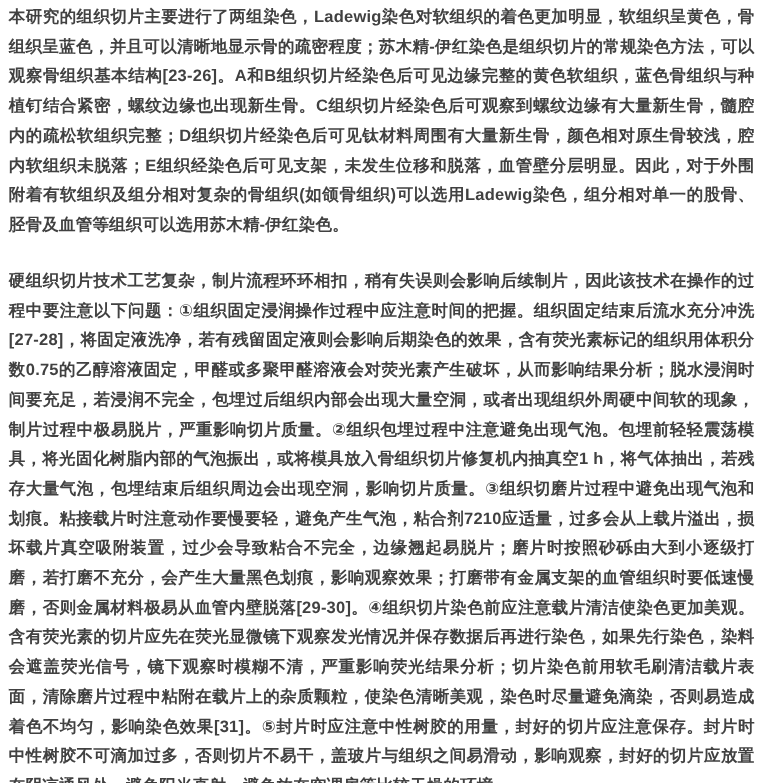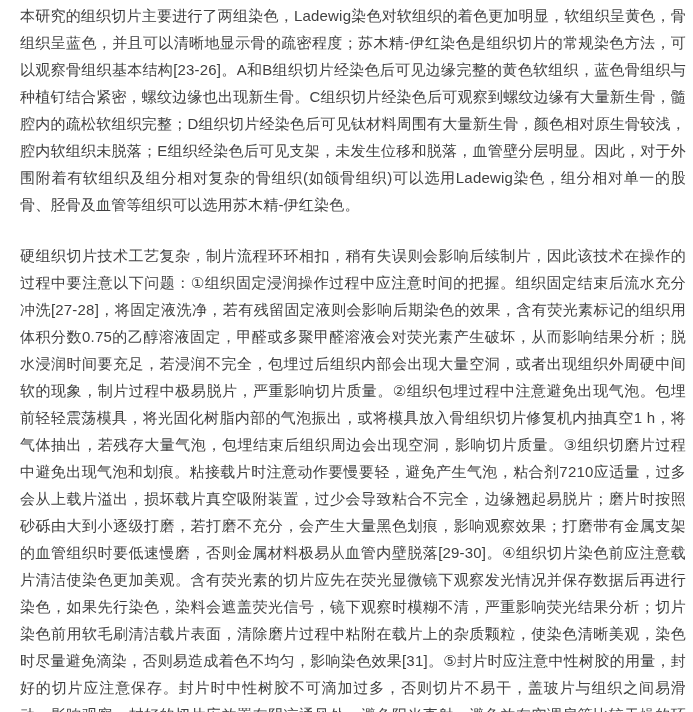--- a/index.html
+++ b/index.html
@@ -14,28 +14,29 @@
     font-family: "Liberation Sans", "DejaVu Sans", sans-serif;
   }
   .page {
     box-sizing: border-box;
     width: 693px;
     height: 712px;
     padding: 2px 7px 0 8px;
     background: #ffffff;
   }
   .para {
-    margin: 0 0 24px 12px;
+    margin: 0 0 24px 0;
     font-size: 15px;
     line-height: 27px;
     color: #414141;
     text-align: justify;
     text-justify: inter-ideograph;
     word-break: break-all;
     letter-spacing: 0.2px;
+    font-weight: bold;
   }
   .para:last-child {
     margin-bottom: 0;
   }
 </style>
 </head>
 <body>
 
 <main class="page">
   <p class="para">本研究的组织切片主要进行了两组染色，Ladewig染色对软组织的着色更加明显，软组织呈黄色，骨组织呈蓝色，并且可以清晰地显示骨的疏密程度；苏木精-伊红染色是组织切片的常规染色方法，可以观察骨组织基本结构[23-26]。A和B组织切片经染色后可见边缘完整的黄色软组织，蓝色骨组织与种植钉结合紧密，螺纹边缘也出现新生骨。C组织切片经染色后可观察到螺纹边缘有大量新生骨，髓腔内的疏松软组织完整；D组织切片经染色后可见钛材料周围有大量新生骨，颜色相对原生骨较浅，腔内软组织未脱落；E组织经染色后可见支架，未发生位移和脱落，血管壁分层明显。因此，对于外围附着有软组织及组分相对复杂的骨组织(如颌骨组织)可以选用Ladewig染色，组分相对单一的股骨、胫骨及血管等组织可以选用苏木精-伊红染色。</p>

